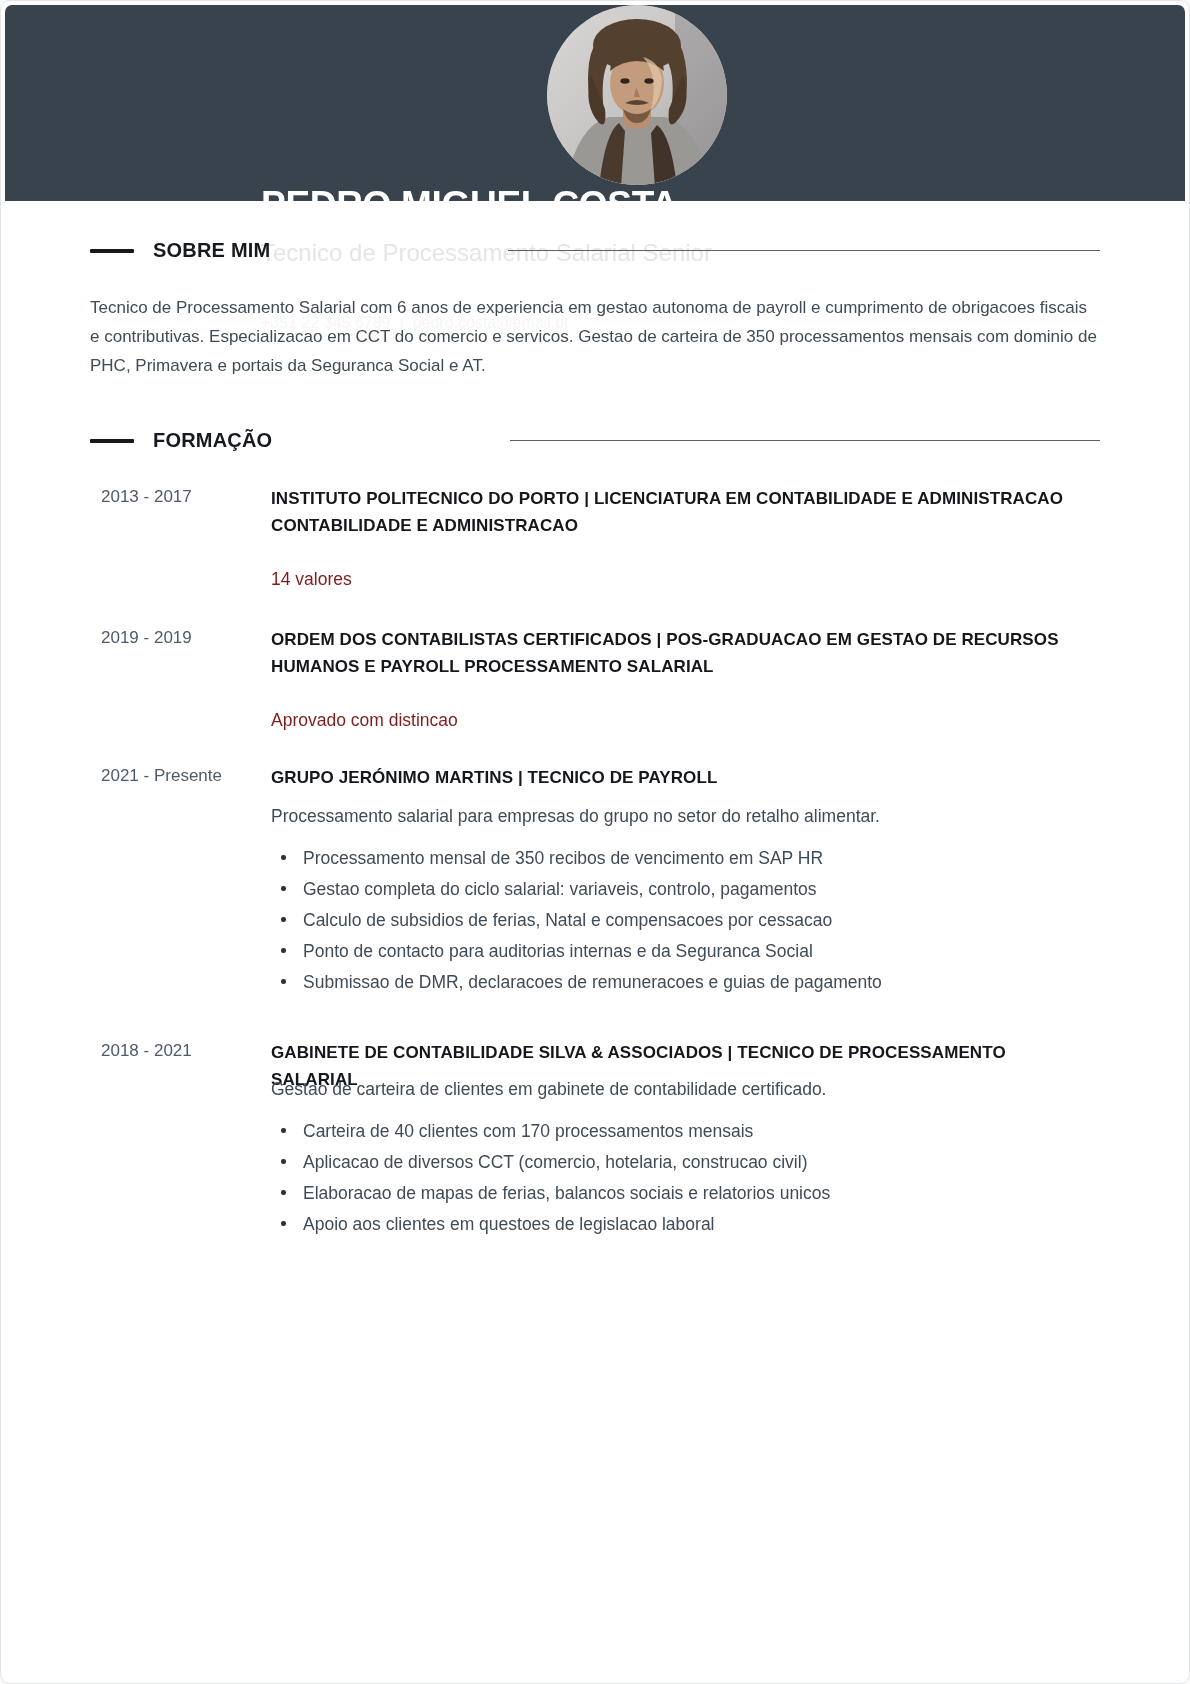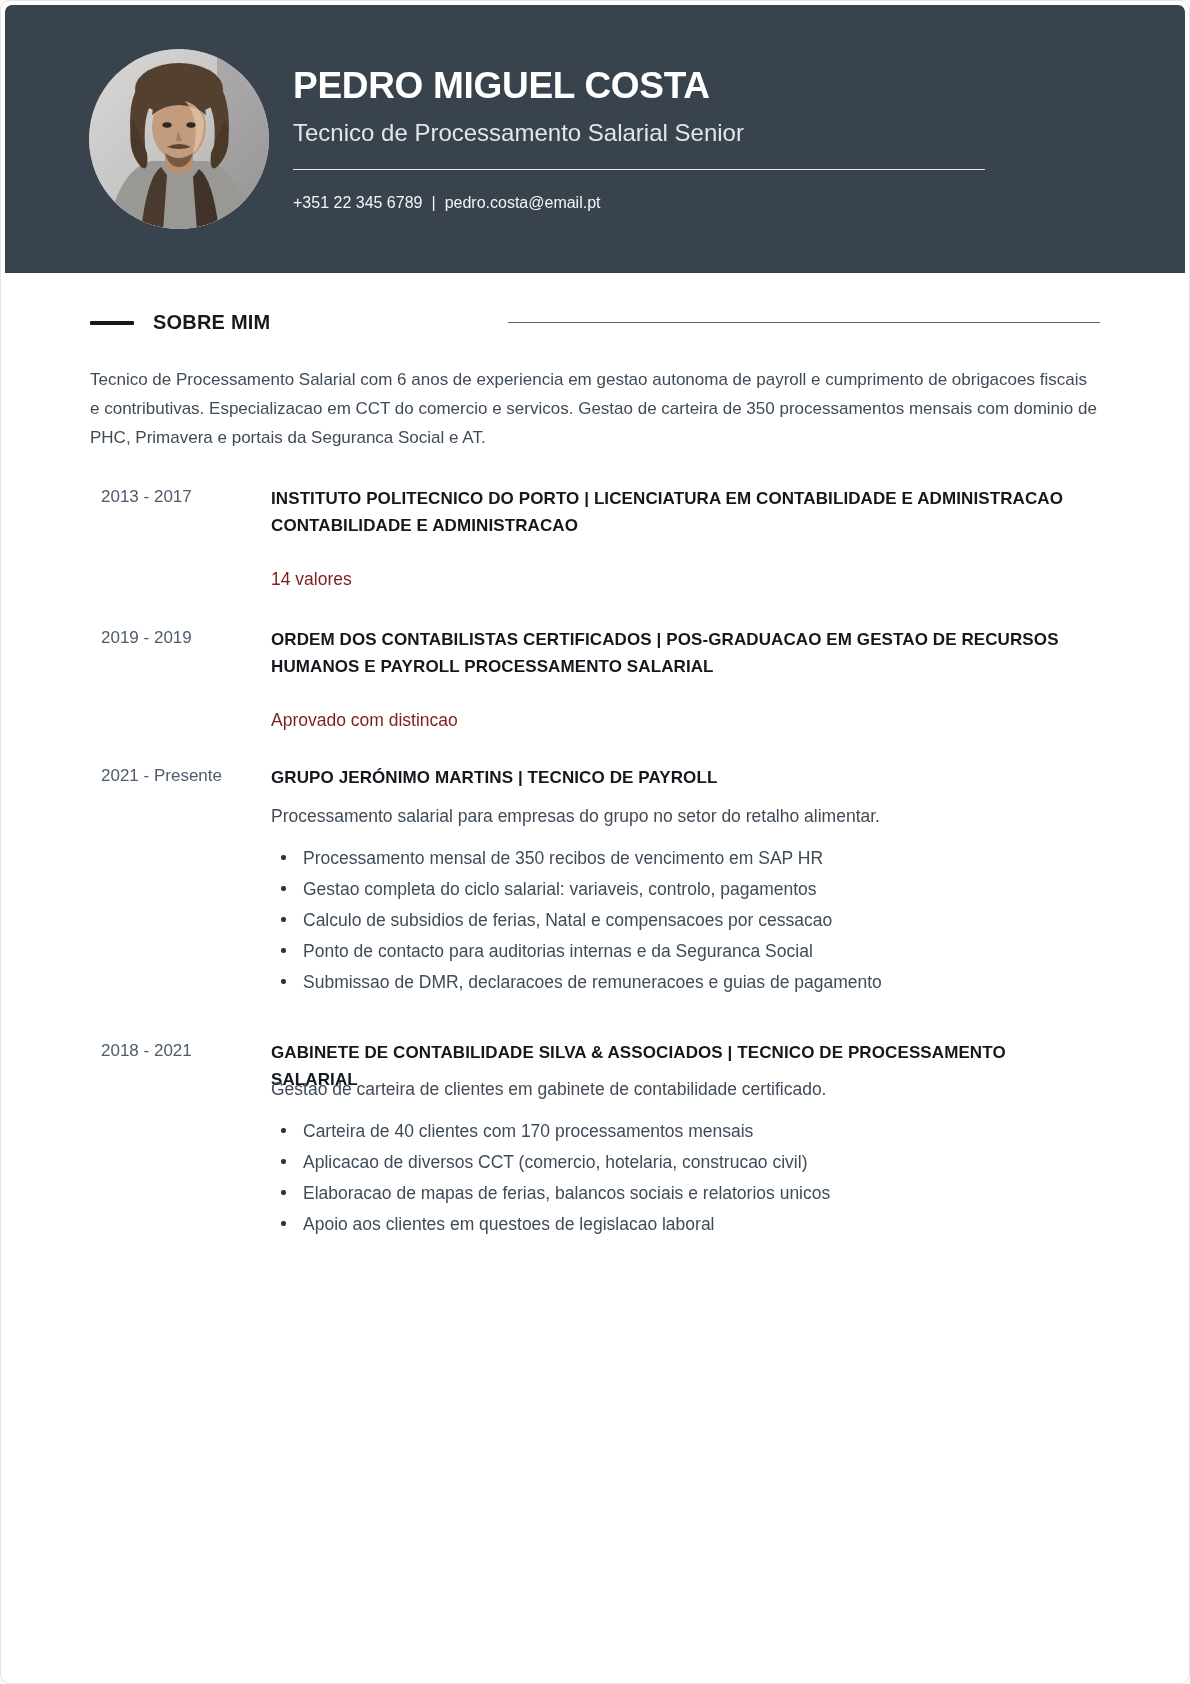--- a/index.html
+++ b/index.html
@@ -9,24 +9,24 @@
     background:#ffffff;
     border:1px solid #e3e5e7;
     border-radius:10px;
     padding:4px;
     overflow:hidden;
     font-family:"Liberation Sans","DejaVu Sans",sans-serif;
     color:#3f4b57;
   }
   
   .hdr {
-    height:268px;
+    height:196px;
     background:#38434e;
     border-radius:7px 7px 0 0;
-    display:flex; align-items:center;
+    display:flex; align-items:center;flex-direction:column;
   }
   .avatar {
     width:180px; height:180px; border-radius:50%;
     margin-left:84px; flex:none; overflow:hidden;
     background:#c9c7c4;
   }
   .avatar svg { display:block; width:100%; height:100%; }
   .hdr-info { margin-left:24px; }
   .hdr-name {
     margin:0; color:#ffffff;
@@ -145,20 +145,25 @@
     <section>
       <div class="sec-head about-head">
         <span class="sec-dash"></span>
         <h2 class="sec-title">SOBRE MIM</h2>
         <span class="sec-rule"></span>
       </div>
       <p class="about-text">Tecnico de Processamento Salarial com 6 anos de experiencia em gestao autonoma de payroll e cumprimento de obrigacoes fiscais e contributivas. Especializacao em CCT do comercio e servicos. Gestao de carteira de 350 processamentos mensais com dominio de PHC, Primavera e portais da Seguranca Social e AT.</p>
     </section>
 
     <section>
+      <div class="sec-head edu-head">
+        <span class="sec-dash"></span>
+        <h2 class="sec-title">FORMAÇÃO</h2>
+        <span class="sec-rule"></span>
+      </div>
 
       <div class="entry">
         <div class="dates">2013 - 2017</div>
         <div>
           <h3 class="etitle">INSTITUTO POLITECNICO DO PORTO | LICENCIATURA EM CONTABILIDADE E ADMINISTRACAO CONTABILIDADE E ADMINISTRACAO</h3>
           <p class="enote">14 valores</p>
         </div>
       </div>
 
       <div class="entry">

